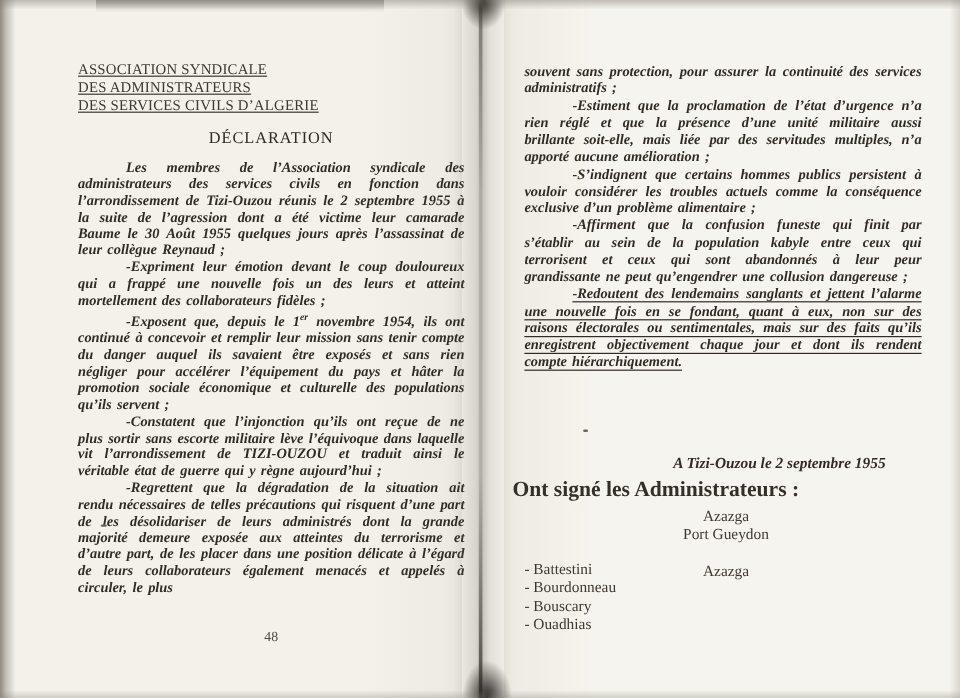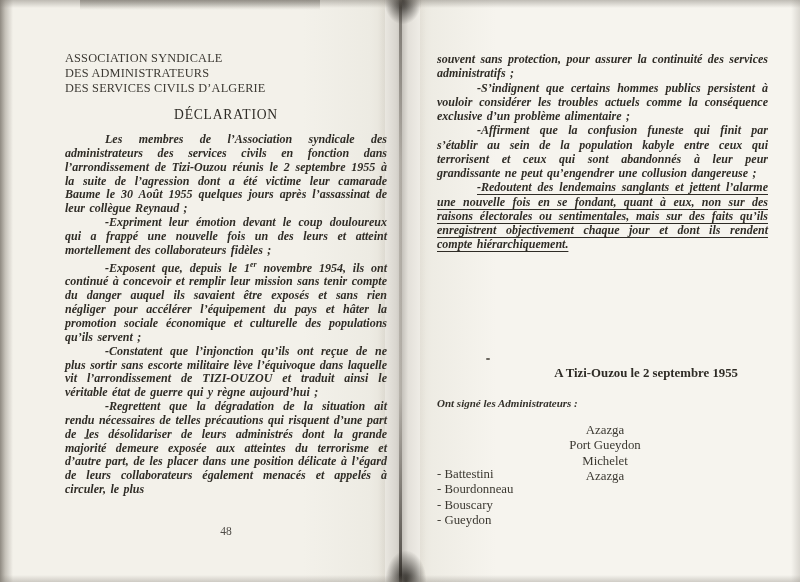--- a/index.html
+++ b/index.html
@@ -16,40 +16,40 @@
   .page-left{
     left:10px;width:375px;
     background:linear-gradient(to right,#f3f1ea 78%,#edebe3 96%,#e7e4db 100%);
   }
   .page-right{
     left:420px;width:380px;
     background:linear-gradient(to left,#f6f4ee 80%,#eeece4 97%,#e8e5dc 100%);
   }
   
   .assoc{position:absolute;left:55px;top:51px;width:300px;
-    font-size:12.3px;line-height:15.2px;color:#3c3933;letter-spacing:.2px;}
+    font-size:12.3px;line-height:15.2px;color:#3c3933;letter-spacing:.2px;text-decoration:underline;}
   .decl-title{position:absolute;left:55px;top:107px;width:322px;margin:0;
     font-size:13.6px;font-weight:normal;letter-spacing:.8px;text-align:center;color:#2e2b26;}
   .body-col{position:absolute;font-weight:bold;font-style:italic;color:#2f2c26;
     text-align:justify;word-spacing:1.4px;}
   .body-left{left:55px;top:133px;width:322px;font-size:12px;line-height:13.85px;}
   .body-right{left:17px;top:52px;width:331px;font-size:12px;line-height:14.25px;}
   .para{margin:0;}
   .para.indent{text-indent:40px;}
   .para.ul{text-decoration:underline;text-decoration-thickness:1px;text-underline-offset:2.5px;}
   .para sup{font-size:8px;}
   .pagenum{position:absolute;font-size:11.5px;color:#4f4c47;font-style:normal;}
   .pagenum-left{left:55px;top:525px;width:322px;text-align:center;}
   .pagenum-right{left:17px;top:523px;width:331px;text-align:center;}
   
-  .dateline{position:absolute;left:17px;top:366px;width:331px;
-    font-size:12.8px;font-weight:bold;color:#2f2c26;
+  .dateline{position:absolute;left:17px;top:379px;width:331px;
+    font-size:12.8px;font-weight:bold;font-style:italic;color:#2f2c26;
     text-align:right;padding-right:30px;box-sizing:border-box;}
-  .sign-heading{position:absolute;left:17px;top:397px;width:331px;
-    font-size:11px;font-weight:bold;color:#33302a;font-style:italic;}
+  .sign-heading{position:absolute;left:7px;top:397px;width:331px;
+    font-size:18px;font-weight:bold;color:#33302a;}
   .sign-list{position:absolute;left:17px;top:423px;width:331px;
     font-size:12.8px;color:#3b3831;}
   .sign-row{position:relative;height:15.4px;}
   .sign-name{position:absolute;left:0;margin-top:44px;}
   .sign-place{position:absolute;left:40px;width:256px;text-align:center;}
   
   .gutter{position:absolute;left:378px;top:0;width:48px;height:582px;pointer-events:none;
     background:
       radial-gradient(55% 34px at 52% 0%, rgba(24,21,17,.92), rgba(24,21,17,0) 72%),
       radial-gradient(60% 44px at 58% 100%, rgba(24,21,17,.95), rgba(24,21,17,0) 72%),
@@ -90,41 +90,41 @@
         <p class="para indent">-Exposent que, depuis le 1<sup>er</sup> novembre 1954, ils ont continué à concevoir et remplir leur mission sans tenir compte du danger auquel ils savaient être exposés et sans rien négliger pour accélérer l’équipement du pays et hâter la promotion sociale économique et culturelle des populations qu’ils servent ;</p>
         <p class="para indent">-Constatent que l’injonction qu’ils ont reçue de ne plus sortir sans escorte militaire lève l’équivoque dans laquelle vit l’arrondissement de TIZI-OUZOU et traduit ainsi le véritable état de guerre qui y règne aujourd’hui ;</p>
         <p class="para indent">-Regrettent que la dégradation de la situation ait rendu nécessaires de telles précautions qui risquent d’une part de les désolidariser de leurs administrés dont la grande majorité demeure exposée aux atteintes du terrorisme et d’autre part, de les placer dans une position délicate à l’égard de leurs collaborateurs également menacés et appelés à circuler, le plus</p>
       </div>
     <div class="pagenum pagenum-left">48</div>
   </div>
 
   <div class="page page-right">
     <div class="body-col body-right">
         <p class="para">souvent sans protection, pour assurer la continuité des services administratifs ;</p>
+        <p class="para indent">-Estiment que la proclamation de l’état d’urgence n’a rien réglé et que la présence d’une unité militaire aussi brillante soit-elle, mais liée par des servitudes multiples, n’a apporté aucune amélioration ;</p>
         <p class="para indent">-S’indignent que certains hommes publics persistent à vouloir considérer les troubles actuels comme la conséquence exclusive d’un problème alimentaire ;</p>
         <p class="para indent">-Affirment que la confusion funeste qui finit par s’établir au sein de la population kabyle entre ceux qui terrorisent et ceux qui sont abandonnés à leur peur grandissante ne peut qu’engendrer une collusion dangereuse ;</p>
         <p class="para indent ul">-Redoutent des lendemains sanglants et jettent l’alarme une nouvelle fois en se fondant, quant à eux, non sur des raisons électorales ou sentimentales, mais sur des faits qu’ils enregistrent objectivement chaque jour et dont ils rendent compte hiérarchiquement.</p>
       </div>
     <div class="dateline">A Tizi-Ouzou le 2 septembre 1955</div>
     <div class="sign-heading">Ont signé les Administrateurs :</div>
     <div class="sign-list">
         <div class="sign-row">
           <span class="sign-name">- Battestini</span>
           <span class="sign-place">Azazga</span>
         </div>
         <div class="sign-row">
           <span class="sign-name">- Bourdonneau</span>
           <span class="sign-place">Port Gueydon</span>
         </div>
         <div class="sign-row">
           <span class="sign-name">- Bouscary</span>
-          <span class="sign-place">Michelet</span>
         </div>
         <div class="sign-row">
-          <span class="sign-name">- Gueydon</span>
+          <span class="sign-name">- Ouadhias</span>
           <span class="sign-place">Azazga</span>
         </div>
       </div>
   </div>
 
   <div class="gutter"></div>
   <div class="crease"></div>
   <div class="edge-left"></div>
   <div class="edge-top"></div>
   <div class="edge-top-left"></div>

